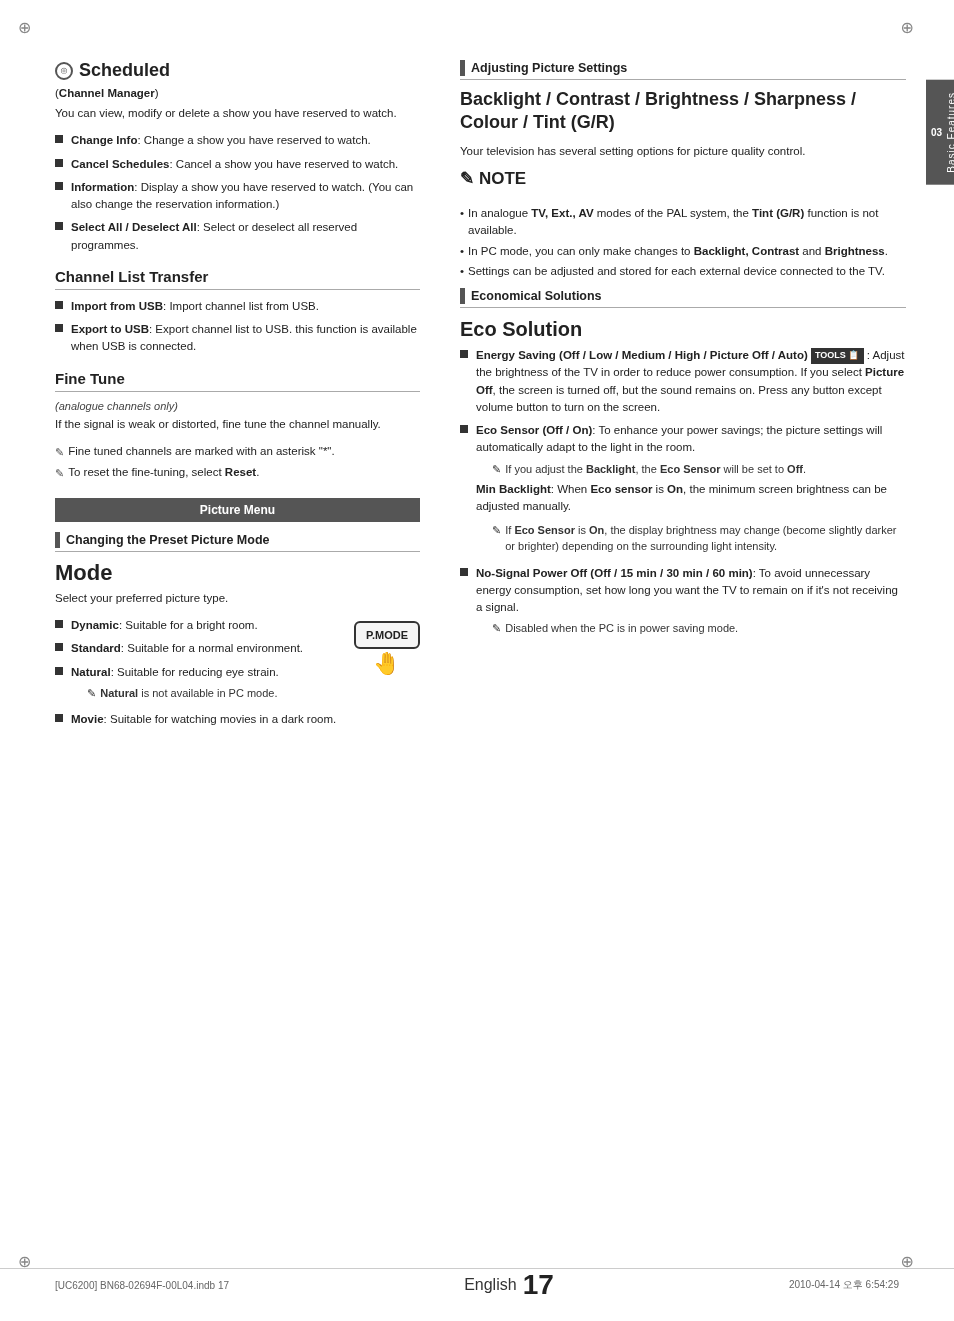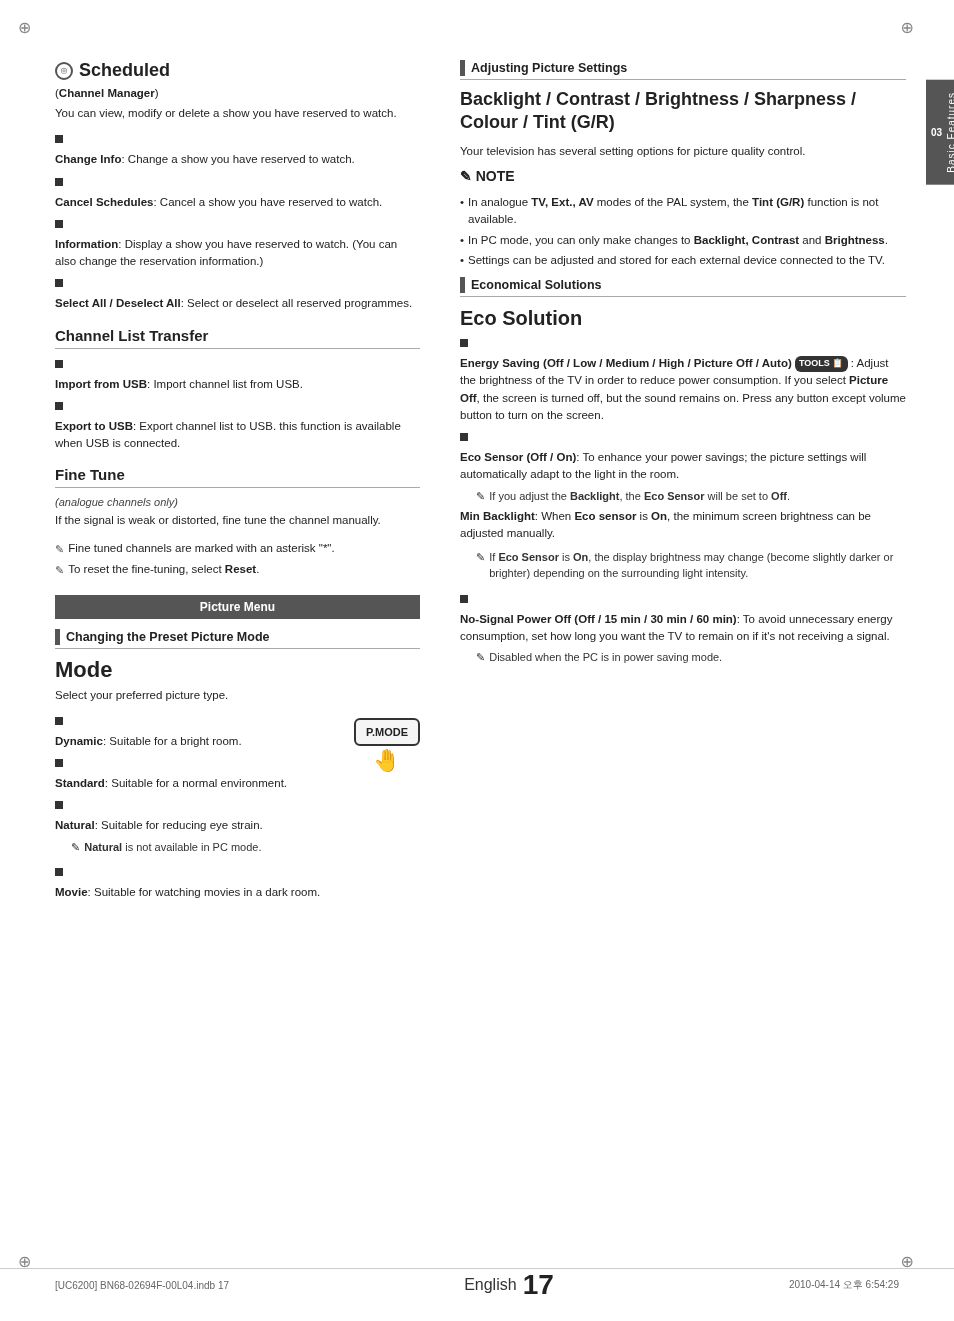--- a/index.html
+++ b/index.html
@@ -133,21 +133,20 @@
       padding: 0;
       margin: 0 0 14px 0;
     }
     .bullet-list li {
       display: flex;
       align-items: flex-start;
       gap: 8px;
       margin-bottom: 6px;
       font-size: 11.5px;
       line-height: 1.5;
-      flex-direction: column;
     }
     .bullet-list li .bullet-sq {
       width: 8px;
       height: 8px;
       background: #333;
       flex-shrink: 0;
       margin-top: 3px;
     }
     
     .subsection-title {
@@ -225,23 +224,23 @@
     .big-section-title {
       font-size: 18px;
       font-weight: bold;
       margin-bottom: 8px;
       line-height: 1.3;
     }
     .note-box {
       margin: 8px 0;
     }
     .note-label {
-      font-size: 14px;
-      font-weight: bold;
-      margin-bottom: 10px;
+      font-size: 17px;
+      font-weight: bold;
+      margin-bottom: 16px;
     }
     .note-item {
       display: flex;
       align-items: flex-start;
       gap: 4px;
       font-size: 11.5px;
       line-height: 1.5;
       margin-bottom: 3px;
     }
     .note-item::before {
@@ -253,21 +252,21 @@
       font-weight: bold;
       margin: 10px 0 6px 0;
     }
     
     .tools-badge {
       display: inline-block;
       background: #333;
       color: #fff;
       font-size: 9px;
       padding: 1px 4px;
-      border-radius: 6px;
+      border-radius: 0;
       font-weight: bold;
       vertical-align: middle;
     }
     
     .footer {
       position: absolute;
       bottom: 20px;
       left: 0;
       right: 0;
       display: flex;

